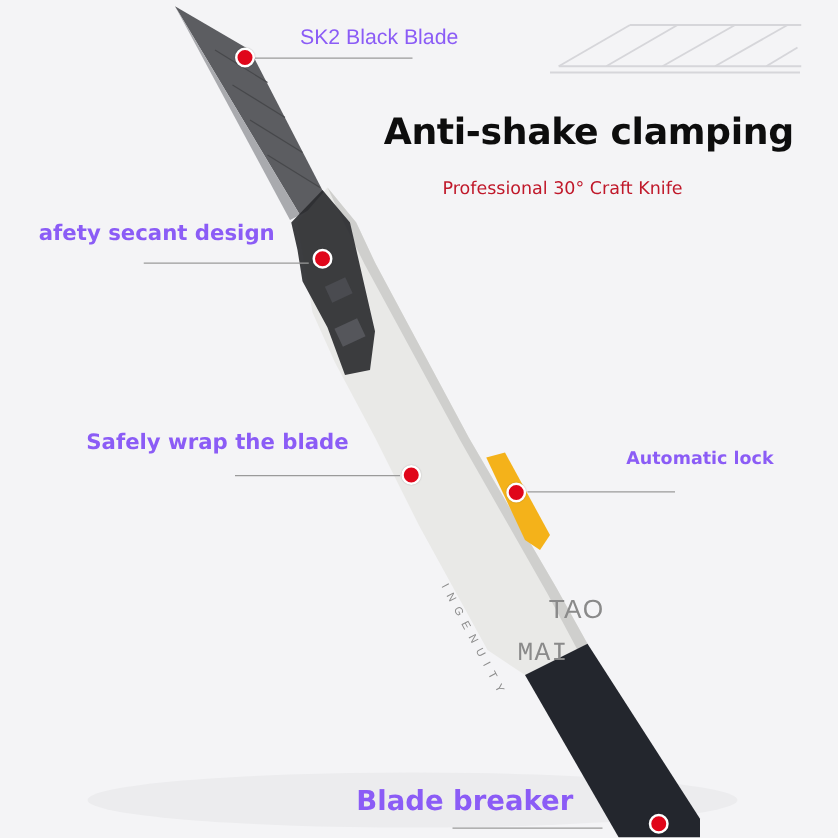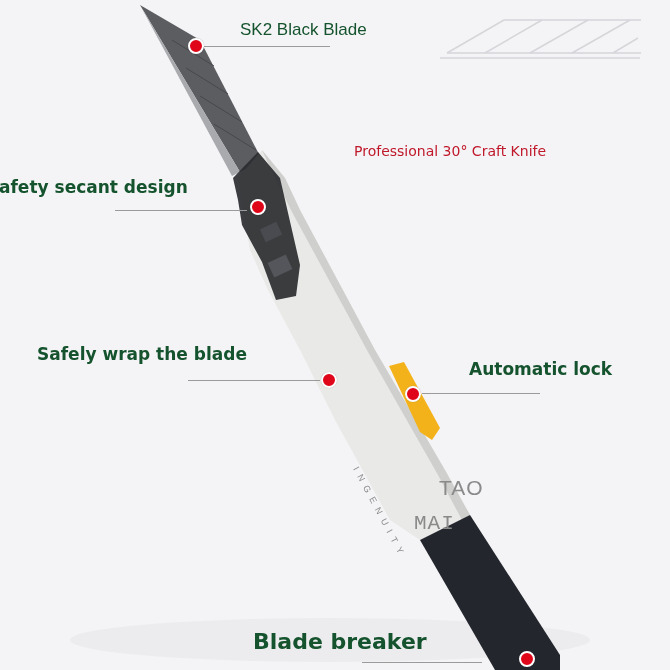--- a/index.html
+++ b/index.html
@@ -1,20 +1,20 @@
 <!DOCTYPE html>
 <html><head>
 <meta charset="utf-8">
 <style>
   html,body{margin:0;padding:0;}
   body{width:670px;height:670px;overflow:hidden;background:#f4f4f6;position:relative;font-family:"Liberation Sans",sans-serif;}
   .stage{position:absolute;left:0;top:0;width:670px;height:670px;}
   svg.art{position:absolute;left:0;top:0;}
-  .label{position:absolute;white-space:nowrap;color:#14532d;}
-  .bold{font-weight:bold;font-family:"DejaVu Sans",sans-serif;}
+  .label{position:absolute;white-space:nowrap;color:#8b5cf6;}
+  .bold{font-weight:bold;font-family:"DejaVu Sans",sans-serif;padding-left:32px;}
   .leader{position:absolute;height:1px;background:#9a9a9a;}
   .dot{position:absolute;width:12px;height:12px;border-radius:50%;background:#e0061a;border:2px solid #fff;box-shadow:0 0 1px rgba(0,0,0,.3);}
   .title{position:absolute;left:307px;top:88px;font-size:29px;font-weight:bold;color:#0d0d0d;font-family:"DejaVu Sans",sans-serif;letter-spacing:-0.3px;}
   .subtitle{position:absolute;left:354px;top:143px;font-size:14px;color:#c0182a;font-family:"DejaVu Sans",sans-serif;}
   .wm{position:absolute;font-family:"Liberation Sans",sans-serif;font-size:21px;color:#8a8a8a;letter-spacing:1px;}
 </style>
 </head>
 <body>
 
 <div class="stage">
@@ -50,35 +50,36 @@
       <path d="M233,178 L258,152 L280,178 L300,265 L296,296 L276,300 L262,262 L242,225 L238,200 Z" fill="#2b2c30" opacity="0.92"></path>
       <rect x="262" y="225" width="18" height="14" fill="#4a4b50" transform="rotate(-25 271 232)"></rect>
       <rect x="270" y="258" width="20" height="16" fill="#55565b" transform="rotate(-25 280 266)"></rect>
     </g>
 
     <path d="M389,366 L404,362 L440,428 L432,440 L420,432 Z" fill="#f4b21a"></path>
 
     <path d="M420,540 L470,515 L560,655 L560,670 L495,670 Z" fill="#23262d"></path>
   </svg>
 
+  <div class="title">Anti-shake clamping</div>
   <div class="subtitle">Professional 30° Craft Knife</div>
 
   <div class="label" style="left:240px;top:20px;font-size:17px;">SK2 Black Blade</div>
   <div class="leader" style="left:204px;top:46px;width:126px;"></div>
   <div class="dot" style="left:188px;top:38px;"></div>
 
   <div class="label bold" style="left:-1px;top:177px;font-size:17px;">afety secant design</div>
   <div class="leader" style="left:115px;top:210px;width:132px;"></div>
   <div class="dot" style="left:250px;top:199px;"></div>
 
   <div class="label bold" style="left:37px;top:344px;font-size:17px;">Safely wrap the blade</div>
   <div class="leader" style="left:188px;top:380px;width:132px;"></div>
   <div class="dot" style="left:321px;top:372px;"></div>
 
-  <div class="label bold" style="left:469px;top:359px;font-size:17px;">Automatic lock</div>
+  <div class="label bold" style="left:469px;top:359px;font-size:14px;">Automatic lock</div>
   <div class="leader" style="left:422px;top:393px;width:118px;"></div>
   <div class="dot" style="left:405px;top:386px;"></div>
 
   <div class="label bold" style="left:253px;top:629px;font-size:22px;">Blade breaker</div>
   <div class="leader" style="left:362px;top:662px;width:120px;"></div>
   <div class="dot" style="left:519px;top:651px;"></div>
 
   <div style="position:absolute;left:360px;top:465px;transform:rotate(62deg);transform-origin:left top;font-size:9px;letter-spacing:6px;color:#8c8c8c;">INGENUITY</div>
 
   <div class="wm" style="left:415px;top:476px;margin-left:24px;">TAO</div>

